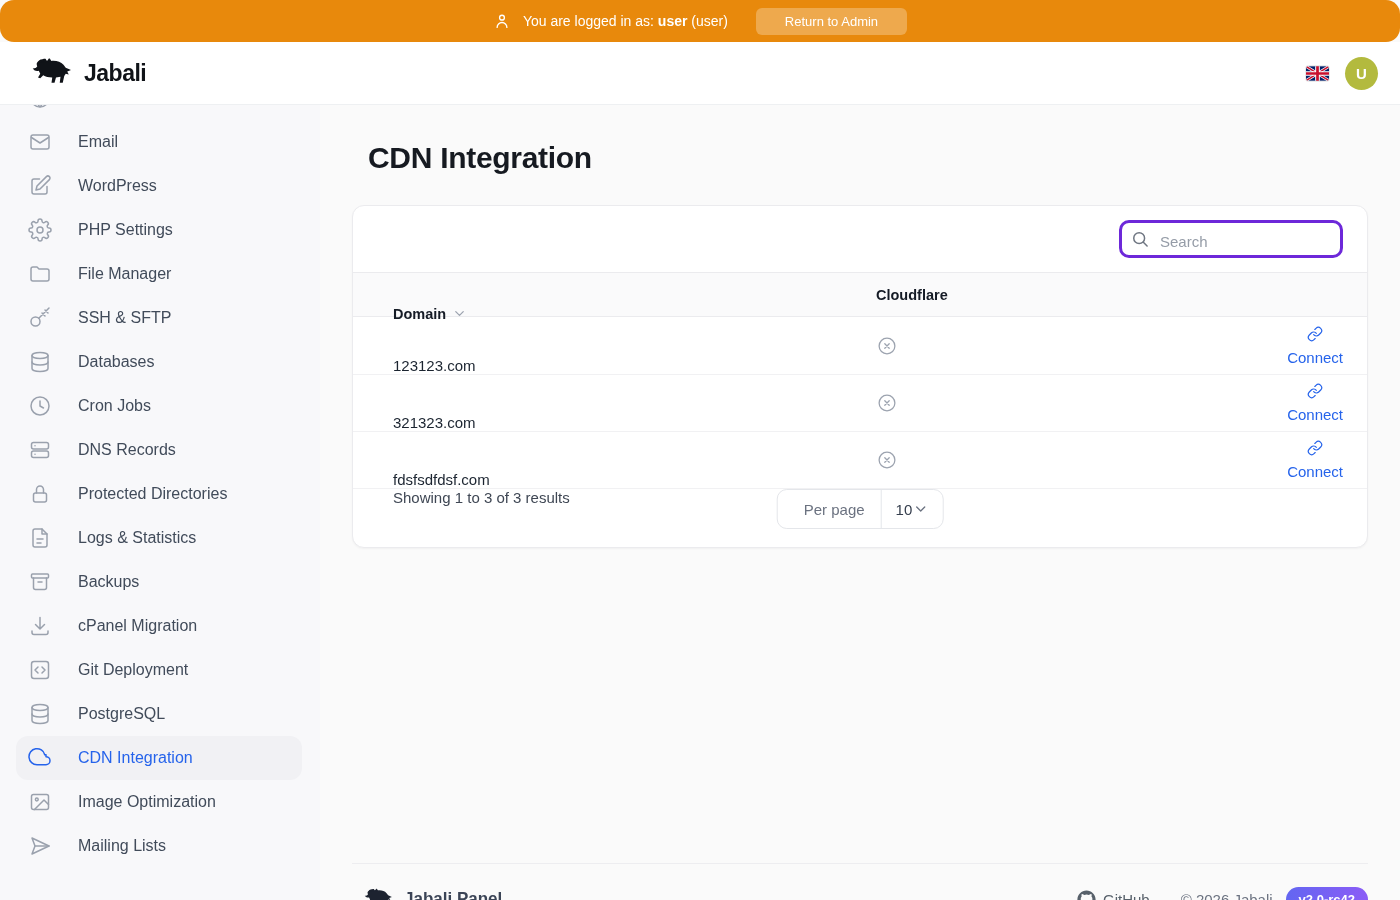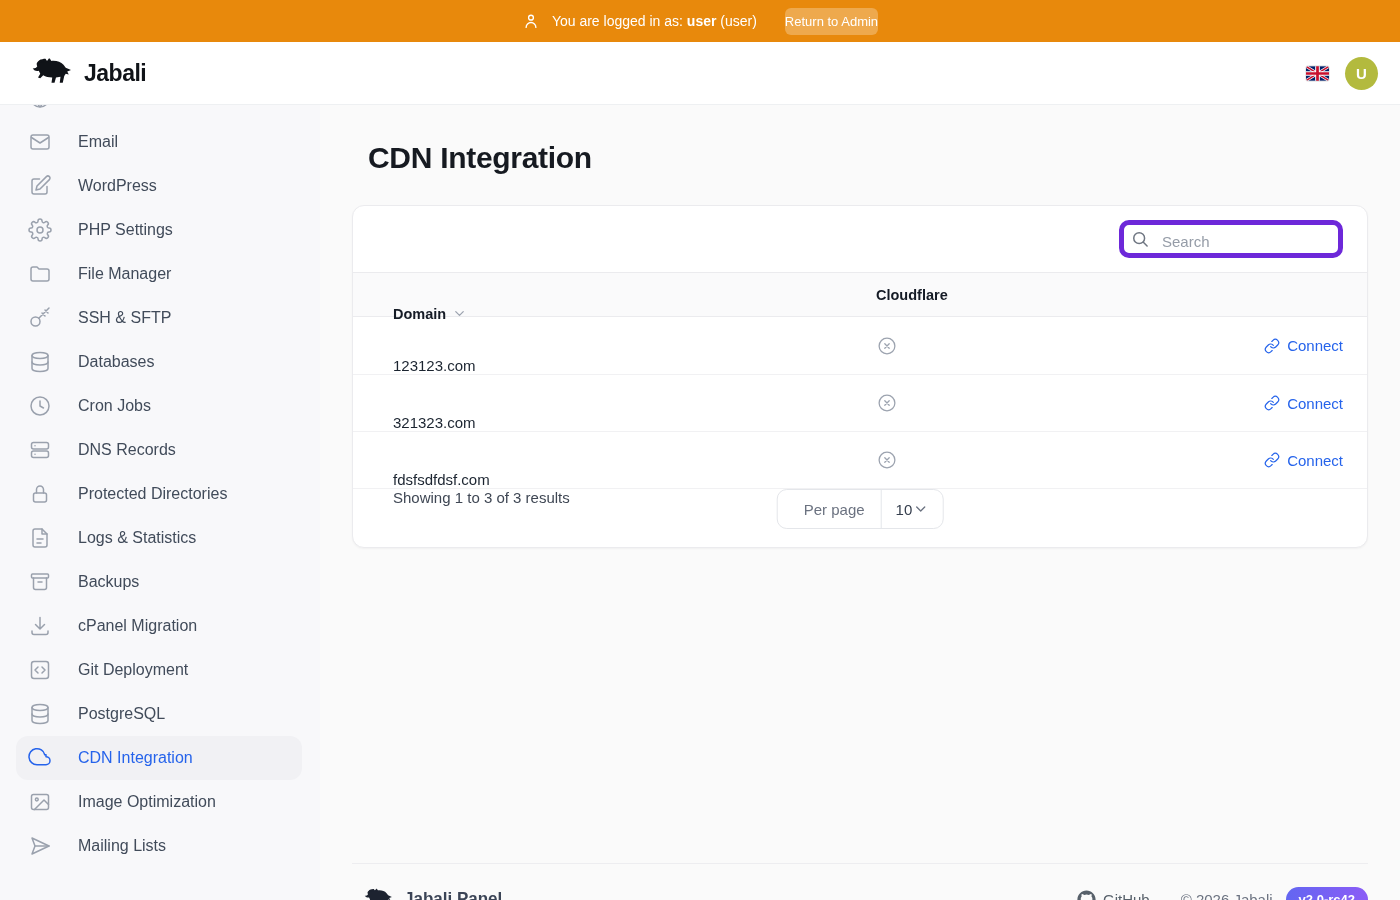--- a/index.html
+++ b/index.html
@@ -1,24 +1,24 @@
 <!DOCTYPE html>
 <html><head>
 <meta charset="utf-8">
 <style>
   * { margin:0; padding:0; box-sizing:border-box; }
   html,body { width:1400px; height:900px; overflow:hidden; }
   body { font-family:"Liberation Sans","DejaVu Sans",sans-serif; background:#fafafa; color:#1b2430; }
   svg { display:block; }
 
   
-  .topbar { height:42px; background:#e8890c; color:#fff; display:flex; align-items:center; justify-content:center; gap:12px; font-size:14px; }
+  .topbar { height:42px; background:#e8890c; color:#fff; display:flex; align-items:center; justify-content:center; gap:12px; font-size:14px;border-radius:14px; }
   .topbar .usr-ico { color:#fff; }
   .topbar b { font-weight:700; }
-  .return-btn { margin-left:16px; background:rgba(255,255,255,.27); border:none; color:#fff; font-size:13px; font-family:inherit; padding:6px 0; border-radius:6px; cursor:pointer; }
+  .return-btn { margin-left:16px; background:rgba(255,255,255,.27); border:none; color:#fff; font-size:13px; font-family:inherit; padding:6px 29px; border-radius:6px; cursor:pointer; }
 
   
   .header { height:63px; background:#fff; border-bottom:1px solid #eef0f2; display:flex; align-items:center; justify-content:space-between; padding:0 22px 0 26px; }
   .brand { display:flex; align-items:center; gap:10px; }
   .brand-name { font-size:23px; font-weight:800; letter-spacing:-.5px; color:#101318; }
   .header-right { display:flex; align-items:center; gap:16px; }
   .flag { width:23px; height:15px; border-radius:3px; overflow:hidden; box-shadow:0 0 0 1px rgba(0,0,0,.08); }
   .avatar { width:33px; height:33px; border-radius:50%; background:#b3ba3e; color:#fff; font-weight:700; font-size:15px; display:flex; align-items:center; justify-content:center; cursor:pointer; }
 
   
@@ -31,31 +31,31 @@
   .nav-item.active .ni { color:#2563eb; }
 
   .main { flex:1; display:flex; flex-direction:column; background:#fafafa; padding:0 32px; }
   .page-title { font-size:30px; font-weight:700; color:#161a21; margin:36px 0 0 16px; letter-spacing:-.3px; }
 
   
   .card { margin-top:30px; background:#fff; border:1px solid #ebebee; border-radius:12px; box-shadow:0 1px 2px rgba(0,0,0,.04); overflow:hidden; }
   .toolbar { display:flex; justify-content:flex-end; padding:14px 24px; }
   .search-wrap { position:relative; }
   .search-wrap .si { position:absolute; left:11px; top:9px; color:#6f7682; }
-  .search-input { width:224px; height:38px; border:5px solid #6d28d9; border-radius:10px; padding:4px 12px 0 38px; font-size:15px; font-family:inherit; color:#0f172a; background:#fff; outline:none; }
+  .search-input { width:224px; height:38px; border:3px solid #6d28d9; border-radius:10px; padding:4px 12px 0 38px; font-size:15px; font-family:inherit; color:#0f172a; background:#fff; outline:none; }
   .search-input::placeholder { color:#959ca7; }
 
   .thead { display:flex; align-items:center; height:45px; background:#fafafb; border-top:1px solid #ebebee; border-bottom:1px solid #ebebee; font-size:14.5px; font-weight:700; color:#151b26; }
   .col-domain { width:523px; padding-left:40px; display:flex; align-items:flex-start; gap:6px;margin-top:39px; }
   .col-cf { flex:1; display:flex; align-items:center; justify-content:space-between; padding-right:24px; }
   .sort-ico { color:#9ca3af; }
   .trow { display:flex; align-items:center; height:57px; font-size:15px; color:#1b2430; }
   .trow + .trow { border-top:1px solid #f1f1f3; }
   .xcirc { color:#9ca3af; }
-  .connect { display:flex; align-items:center; gap:7px; color:#2563eb; font-size:15px; text-decoration:none; cursor:pointer; }
+  .connect { display:flex; align-items:center; gap:7px; color:#2563eb; font-size:15px; text-decoration:none; cursor:pointer;flex-direction:column; }
 
   .pagination { position:relative; display:flex; align-items:flex-start; height:59px; border-top:1px solid #f1f1f3; padding-left:40px; font-size:15px; color:#3f4754; }
   .perpage { position:absolute; left:50%; transform:translateX(-50%); display:flex; align-items:stretch; height:40px; border:1px solid #e4e6ea; border-radius:10px; background:#fff; overflow:hidden;padding-left:10px; }
   .perpage-label { display:flex; align-items:center; padding:0 16px; color:#6b7280; border-right:1px solid #e4e6ea; }
   .perpage-value { display:flex; align-items:center; padding:0 14px; color:#353e4d; cursor:pointer; }
   .perpage-value .pv { font-weight:500; }
   .pp-chev { color:#6b7280; }
 
   
   .footer { margin-top:auto; height:37px; border-top:1px solid #ededf0; flex-shrink:0; }

